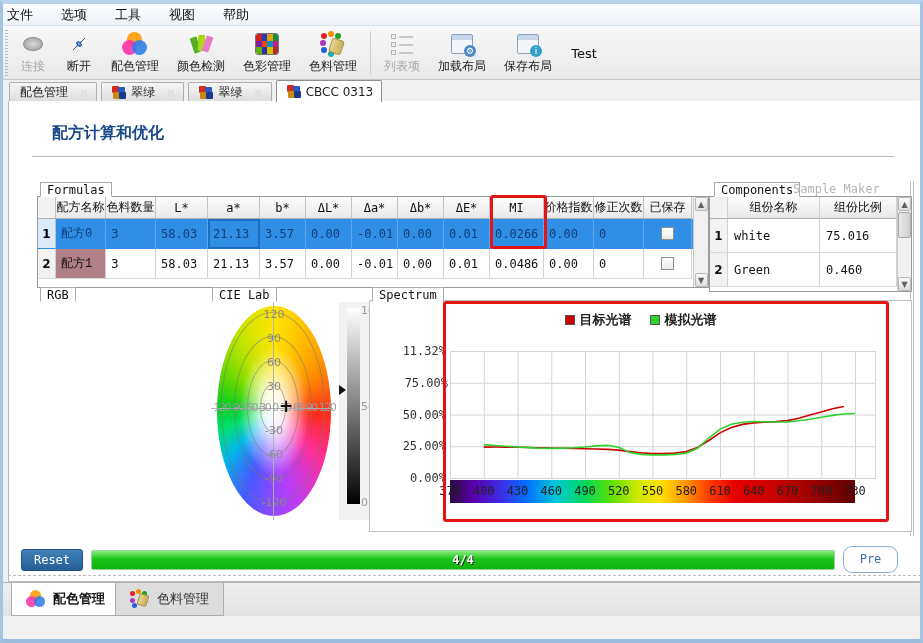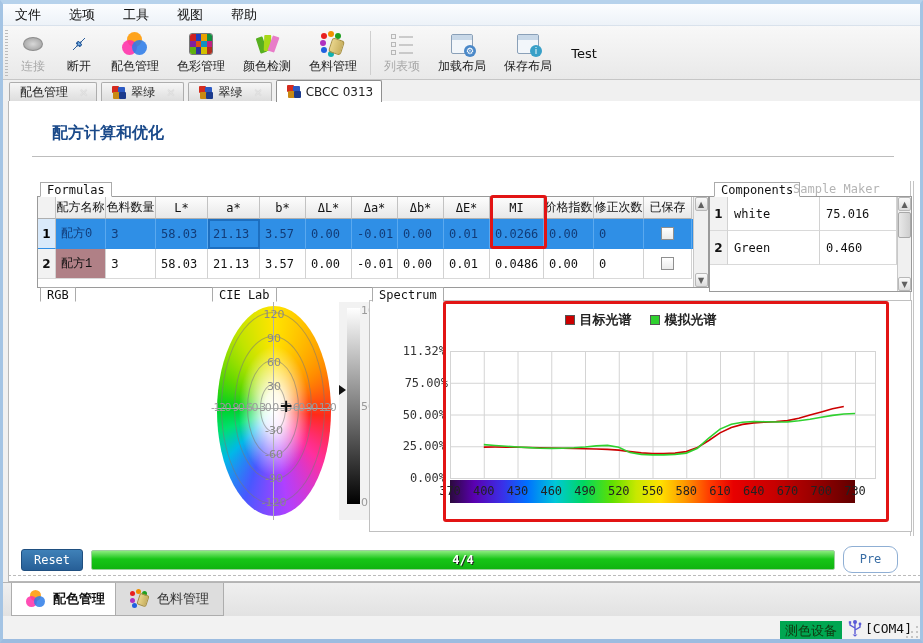--- a/index.html
+++ b/index.html
@@ -8,21 +8,21 @@
     position:relative; width:923px; height:643px;
     font-family:"DejaVu Sans","Liberation Sans",sans-serif;
     background:#F0F0F0; overflow:hidden;
     border:3px solid #A4C4E4; border-top:4px solid #B6D2EC; border-bottom:4px solid #9CBCE0;
   }
   .mono { font-family:"DejaVu Sans Mono","Liberation Mono",monospace; }
 
   
   #menubar { position:absolute; left:0; top:0; width:100%; height:22px;
     background:linear-gradient(#FBFDFF,#EDF2F8); border-bottom:1px solid #D9E2EC;
-    display:flex; align-items:center; padding-left:12px; gap:28px; font-size:13px; color:#111; }
+    display:flex; align-items:center; padding-left:4px; gap:28px; font-size:13px; color:#111; }
   .menu-item { cursor:default; }
 
   
   #toolbar { position:absolute; left:0; top:22px; width:100%; height:54px;
     background:linear-gradient(#F8F8F8,#E9E9E9); border-bottom:1px solid #C6C6C6;
     display:flex; align-items:flex-start; padding:2px 0 0 2px; }
   #toolbar-grip { width:6px; height:46px; margin:2px 2px 0 0;
     background:repeating-linear-gradient(#BBB 0 1px, transparent 1px 3px); width:3px; }
   .tbtn { display:flex; flex-direction:column; align-items:center; justify-content:flex-start;
     padding:2px 9px 2px 9px; min-width:46px; height:50px; font-size:12px; color:#222; }
@@ -272,46 +272,46 @@
           <span class="ic-venn">
             <i></i>
             <i></i>
             <i></i>
           </span>
         </span>
       <span>配色管理</span>
     </div>
     <div class="tbtn">
       <span class="ticon">
+          <span class="ic-fan">
+            <i></i>
+            <i></i>
+            <i></i>
+          </span>
+        </span>
+      <span>颜色检测</span>
+    </div>
+    <div class="tbtn">
+      <span class="ticon">
         <span class="ic-mosaic">
             <i></i>
             <i></i>
             <i></i>
             <i></i>
             <i></i>
             <i></i>
             <i></i>
             <i></i>
             <i></i>
             <i></i>
             <i></i>
             <i></i>
           </span>
       </span>
       <span>色彩管理</span>
-    </div>
-    <div class="tbtn">
-      <span class="ticon">
-          <span class="ic-fan">
-            <i></i>
-            <i></i>
-            <i></i>
-          </span>
-        </span>
-      <span>颜色检测</span>
     </div>
     <div class="tbtn">
       <span class="ticon">
         <span class="ic-pigment">
             <i></i>
             <i></i>
             <i></i>
             <i></i>
             <i></i>
             <i></i>
@@ -463,20 +463,25 @@
         <div class="varrow">▼</div>
       </div>
     </div>
 
     <div class="annot" style="left:481px; top:94px; width:57px; height:54px;"></div>
 
     <div class="grouplabel mono" style="left:705px; top:81px;">Components</div>
     <div class="grouplabel mono ghost" style="left:778px; top:81px;">Sample Maker</div>
     <div id="components-table">
       <div id="ct-body">
+        <div class="crow header">
+          <div class="ccell k0"></div>
+          <div class="ccell k1">组份名称</div>
+          <div class="ccell k2">组份比例</div>
+        </div>
         <div class="crow">
           <div class="ccell k0">1</div>
           <div class="ccell k1 mono">white</div>
           <div class="ccell k2 mono">75.016</div>
         </div>
         <div class="crow">
           <div class="ccell k0">2</div>
           <div class="ccell k1 mono">Green</div>
           <div class="ccell k2 mono">0.460</div>
         </div>
@@ -601,27 +606,13 @@
           <i></i>
           <i></i>
           <i></i>
           <i></i>
           <span class="cyl"></span>
         </span>
       <span>色料管理</span>
     </div>
   </div>
 
-  <div id="statusbar">
-    <span id="device-badge" style="background: rgb(0, 166, 81);">测色设备</span>
-    <span id="usb-icon">
-      <svg width="16" height="18" viewBox="0 0 16 18">
-        <circle cx="8" cy="3" r="2" fill="#5B5BD6"></circle>
-        <path d="M8 4 L8 15 M8 9 L3 6 L3 4 M8 11 L13 8 L13 6" stroke="#5B5BD6" stroke-width="1.4" fill="none"></path>
-        <rect x="1.8" y="2.2" width="2.4" height="2.4" fill="#5B5BD6"></rect>
-        <circle cx="13" cy="5" r="1.4" fill="#5B5BD6"></circle>
-        <path d="M5.5 15.5 L10.5 15.5 L8 17.8 Z" fill="#5B5BD6"></path>
-      </svg>
-    </span>
-    <span id="com-label" class="mono">[COM4]</span>
-    <div id="grip"></div>
-  </div>
 </div>
 
 </body></html>

